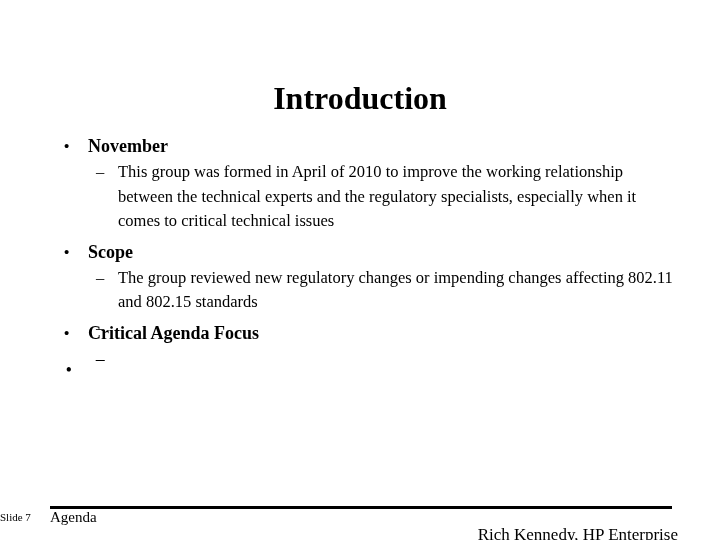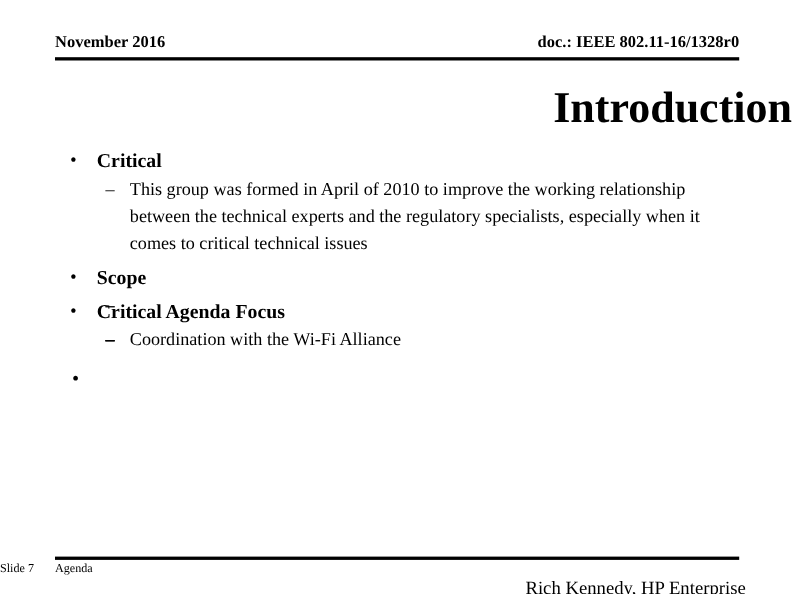--- a/index.html
+++ b/index.html
@@ -43,22 +43,22 @@
     height: 3px;
     background: #000000;
   }
 
   
   .slide-title {
     position: absolute;
     left: 0;
     top: 79px;
     width: 720px;
-    text-align: right;
-    font-size: 40px;
+    text-align: center;
+    font-size: 32px;
     font-weight: bold;
     line-height: 38px;
     letter-spacing: 0px;
   }
 
   
   .body {
     position: absolute;
     left: 58px;
     top: 134px;
@@ -118,21 +118,21 @@
     left: 50px;
     top: 506px;
     width: 622px;
     height: 3px;
     background: #000000;
   }
   .footer-left {
     position: absolute;
     left: 50px;
     top: 510px;
-    font-size: 11px;
+    font-size: 15px;
     line-height: 14px;
     white-space: nowrap;
   }
   .footer-center {
     position: absolute;
     left: 0;
     top: 510px;
     width: 720px;
     font-size: 11px;
     line-height: 14px;
@@ -145,50 +145,44 @@
     line-height: 22px;
     white-space: nowrap;
     margin-top: 16px;
   }
 </style>
 </head>
 <body>
 
 <div class="slide">
 
-  <div class="header">
-    <div class="header-row">
-      <span class="header-date">November 2016</span>
-      <span class="header-doc">doc.: IEEE 802.11-16/1328r0</span>
-    </div>
-    <div class="header-rule"></div>
-  </div>
 
   <div class="slide-title">Introduction</div>
 
   <div class="body">
 
     <div class="group">
       <div class="lvl1">
         <span class="marker">•</span>
-        <span>Critical</span>
+        <span>November</span>
       </div>
       <div class="lvl2">
         <span class="marker">–</span>
         <span>This group was formed in April of 2010 to improve the working relationship between the technical experts and the regulatory specialists, especially when it comes to critical technical issues</span>
       </div>
     </div>
 
     <div class="group">
       <div class="lvl1">
         <span class="marker">•</span>
         <span>Scope</span>
       </div>
       <div class="lvl2">
         <span class="marker">–</span>
+        <span>The group reviewed new regulatory changes or impending changes affecting 802.11 and 802.15 standards</span>
       </div>
       <div class="lvl2">
         <span class="marker">–</span>
       </div>
     </div>
 
     <div class="group tight">
       <div class="lvl1">
         <span class="marker">•</span>
         <span>Critical Agenda Focus</span>
@@ -197,21 +191,20 @@
         <span class="marker">–</span>
       </div>
       <div class="lvl2">
         <span class="marker">–</span>
       </div>
       <div class="lvl2">
         <span class="marker">–</span>
       </div>
       <div class="lvl2">
         <span class="marker">–</span>
-        <span>Coordination with the Wi-Fi Alliance</span>
       </div>
     </div>
 
     <div class="lvl1 final">
       <span class="marker">•</span>
     </div>
 
   </div>
 
   <div class="footer-rule"></div>

